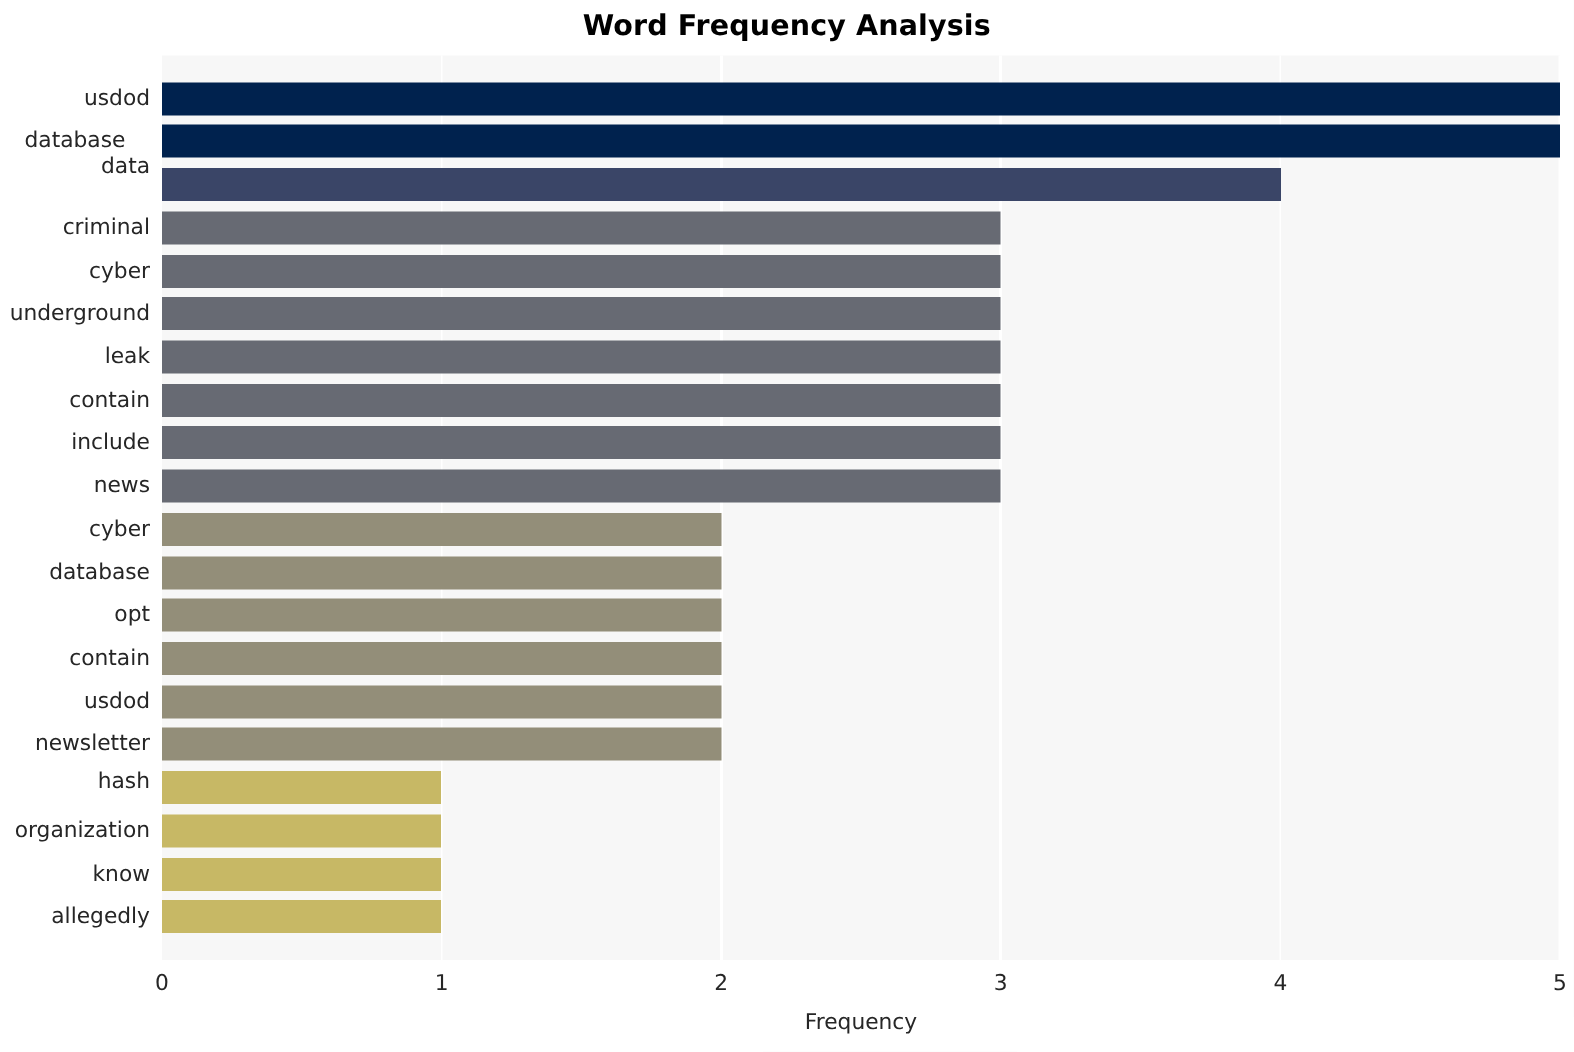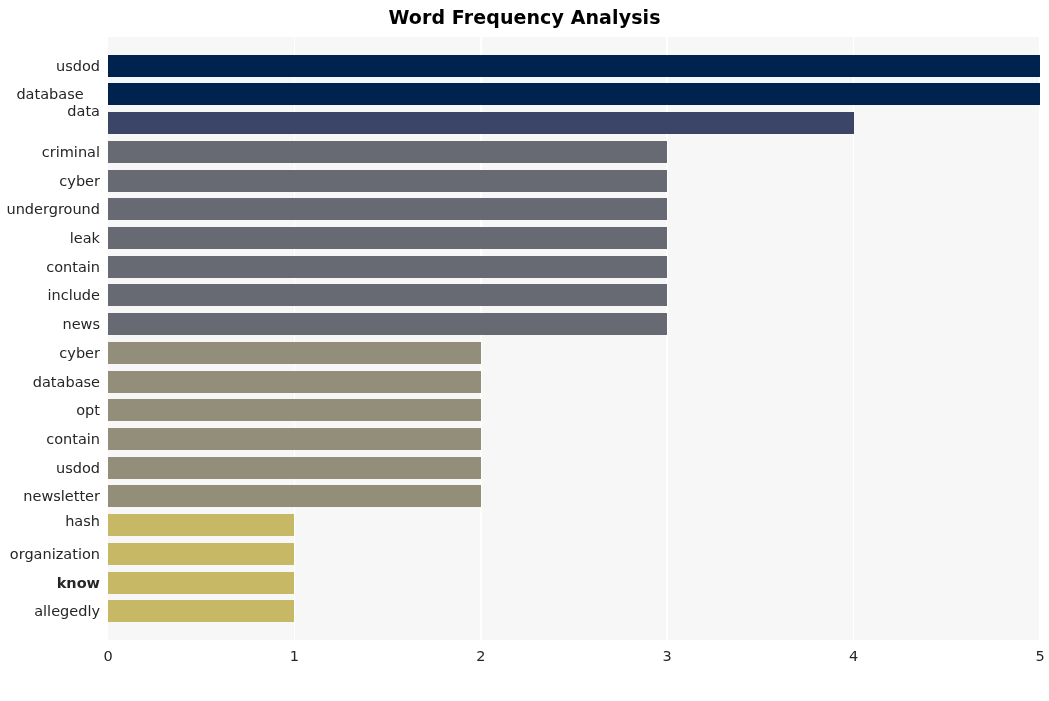--- a/index.html
+++ b/index.html
@@ -154,27 +154,28 @@
       <div class="ylabel" style="top: 247.429px;">include</div>
       <div class="ylabel" style="top: 276.143px;">news</div>
       <div class="ylabel" style="top: 304.857px;">cyber</div>
       <div class="ylabel" style="top: 333.571px;">database</div>
       <div class="ylabel" style="top: 362.286px;">opt</div>
       <div class="ylabel" style="top: 391px;">contain</div>
       <div class="ylabel" style="top: 419.714px;">usdod</div>
       <div class="ylabel" style="top: 448.429px; text-align: right;">newsletter</div>
       <div class="ylabel" style="top: 473px; padding-left: 39px;">hash</div>
       <div class="ylabel" style="top: 505.857px;">organization</div>
-      <div class="ylabel" style="top: 534.571px; font-weight: bold;">know</div>
+      <div class="ylabel" style="top: 534.571px;">know</div>
       <div class="ylabel" style="top: 563.286px;">allegedly</div>
     </div>
 
   <div class="xlabels" id="xlabels">
       <div class="xtick" style="left: 108px;">0</div>
       <div class="xtick" style="left: 294.4px;">1</div>
       <div class="xtick" style="left: 480.8px;">2</div>
       <div class="xtick" style="left: 667.2px;">3</div>
       <div class="xtick" style="left: 853.6px;">4</div>
       <div class="xtick" style="left: 1040px;">5</div>
     </div>
 
+  <div class="xaxis-title">Frequency</div>
 
 </div>
 
 </body></html>

